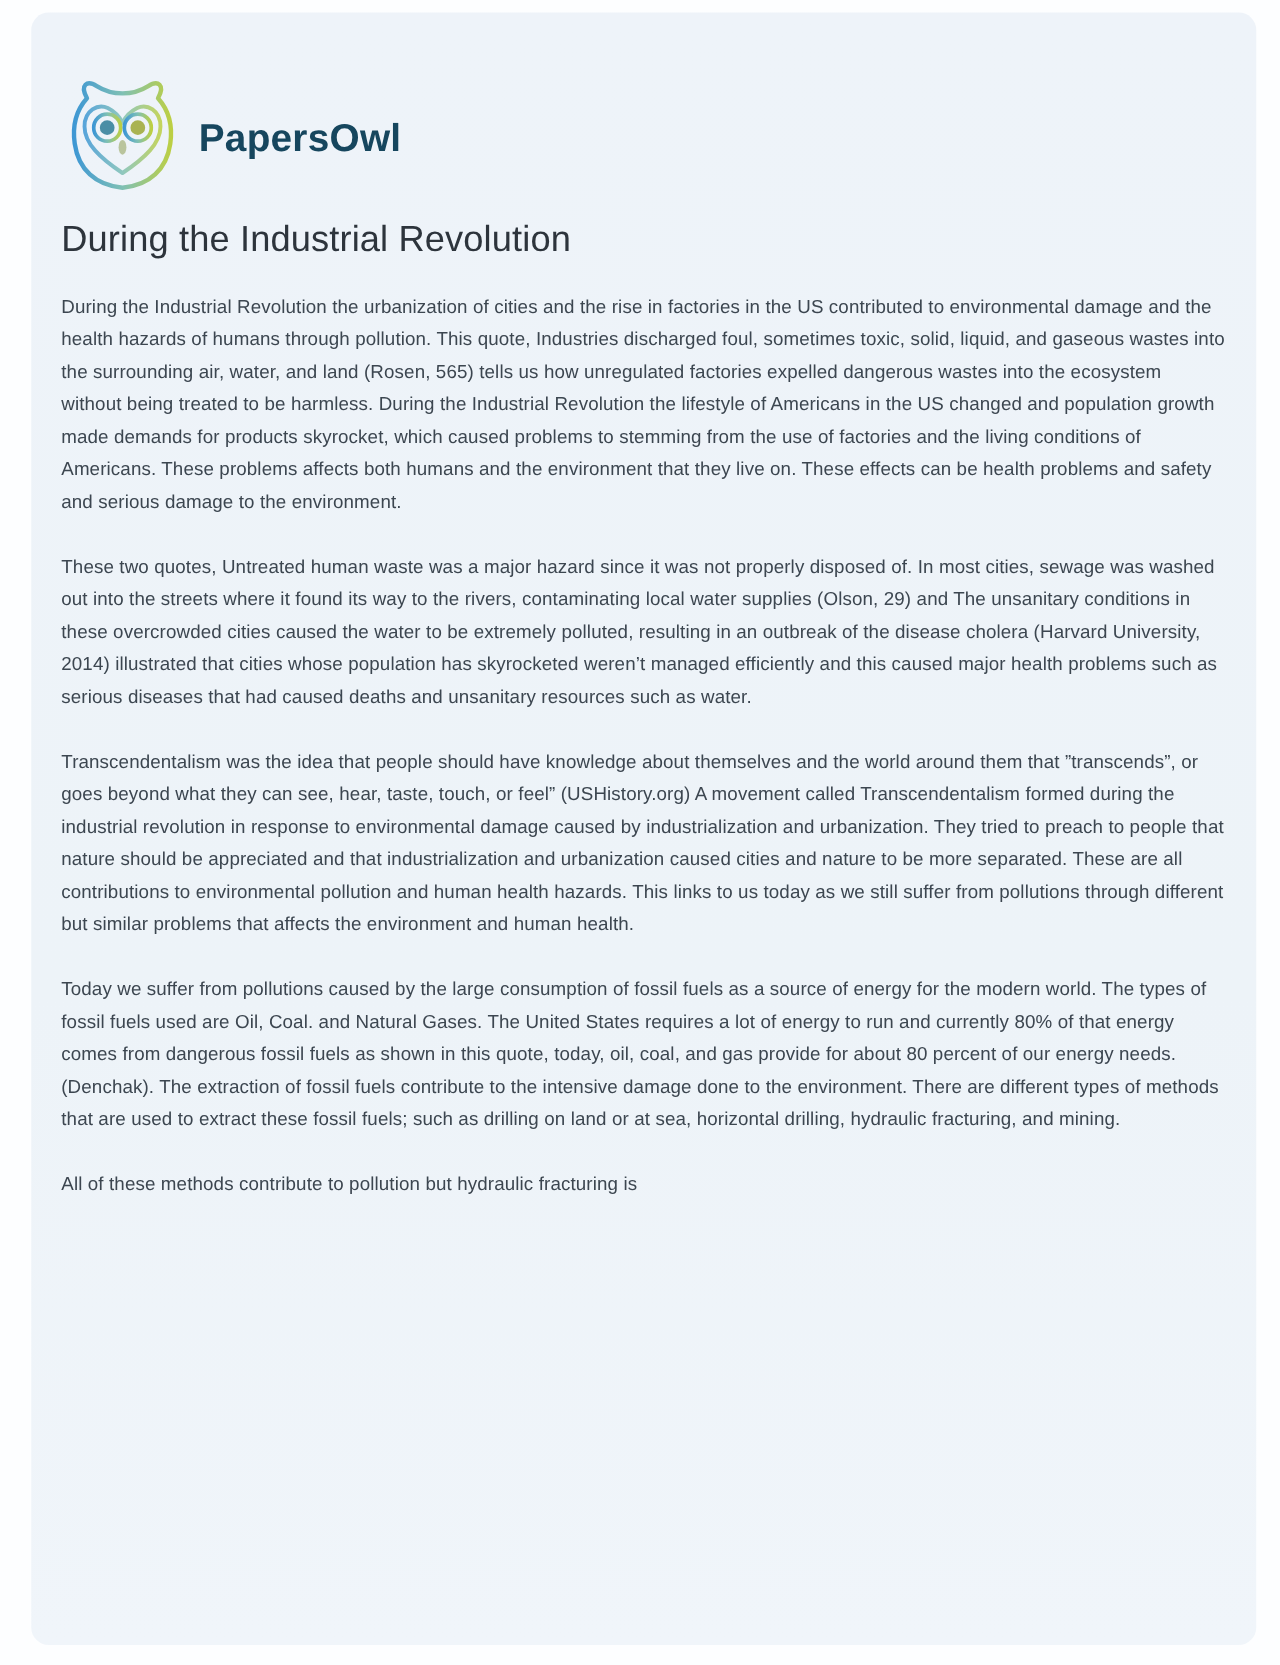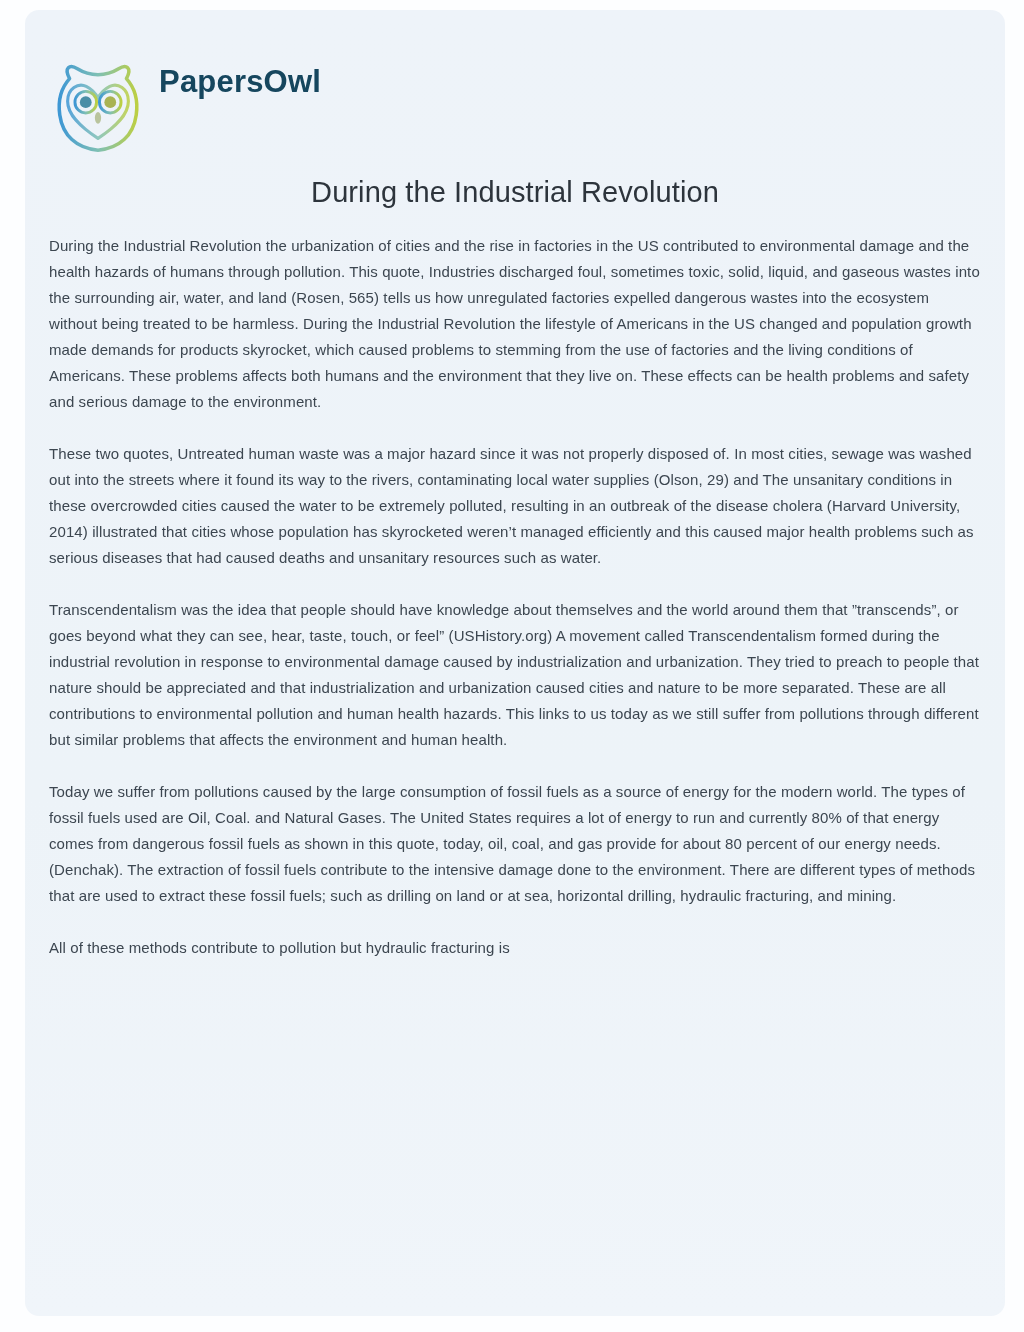--- a/index.html
+++ b/index.html
@@ -20,21 +20,21 @@
     top: 10px;
     width: 980px;
     height: 1306px;
     background: linear-gradient(180deg, #eef3f9 0%, #edf3f8 60%, #f0f5fa 100%);
     border-radius: 14px;
     padding: 50px 24px 60px 24px;
     overflow: hidden;
   }
   .header {
     display: flex;
-    align-items: flex-start;
+    align-items: center;
     gap: 12px;
     margin-bottom: 16px;
   }
   .logo {
     width: 98px;
     height: 98px;
     flex: 0 0 auto;
   }
   .header-text {
     padding-top: 4px;
@@ -51,21 +51,20 @@
     font-size: 17.5px;
     font-weight: 400;
     text-decoration: none;
   }
   .title {
     font-size: 29px;
     font-weight: 400;
     color: #2d343c;
     margin: 18px 0 24px 0;
     letter-spacing: 0.1px;
-    text-align: center;
   }
   .body-text p {
     font-size: 15px;
     line-height: 26px;
     color: #3c4650;
     margin-bottom: 26px;
     letter-spacing: 0.1px;
   }
   .body-text p:last-child { margin-bottom: 0; }
 </style>

